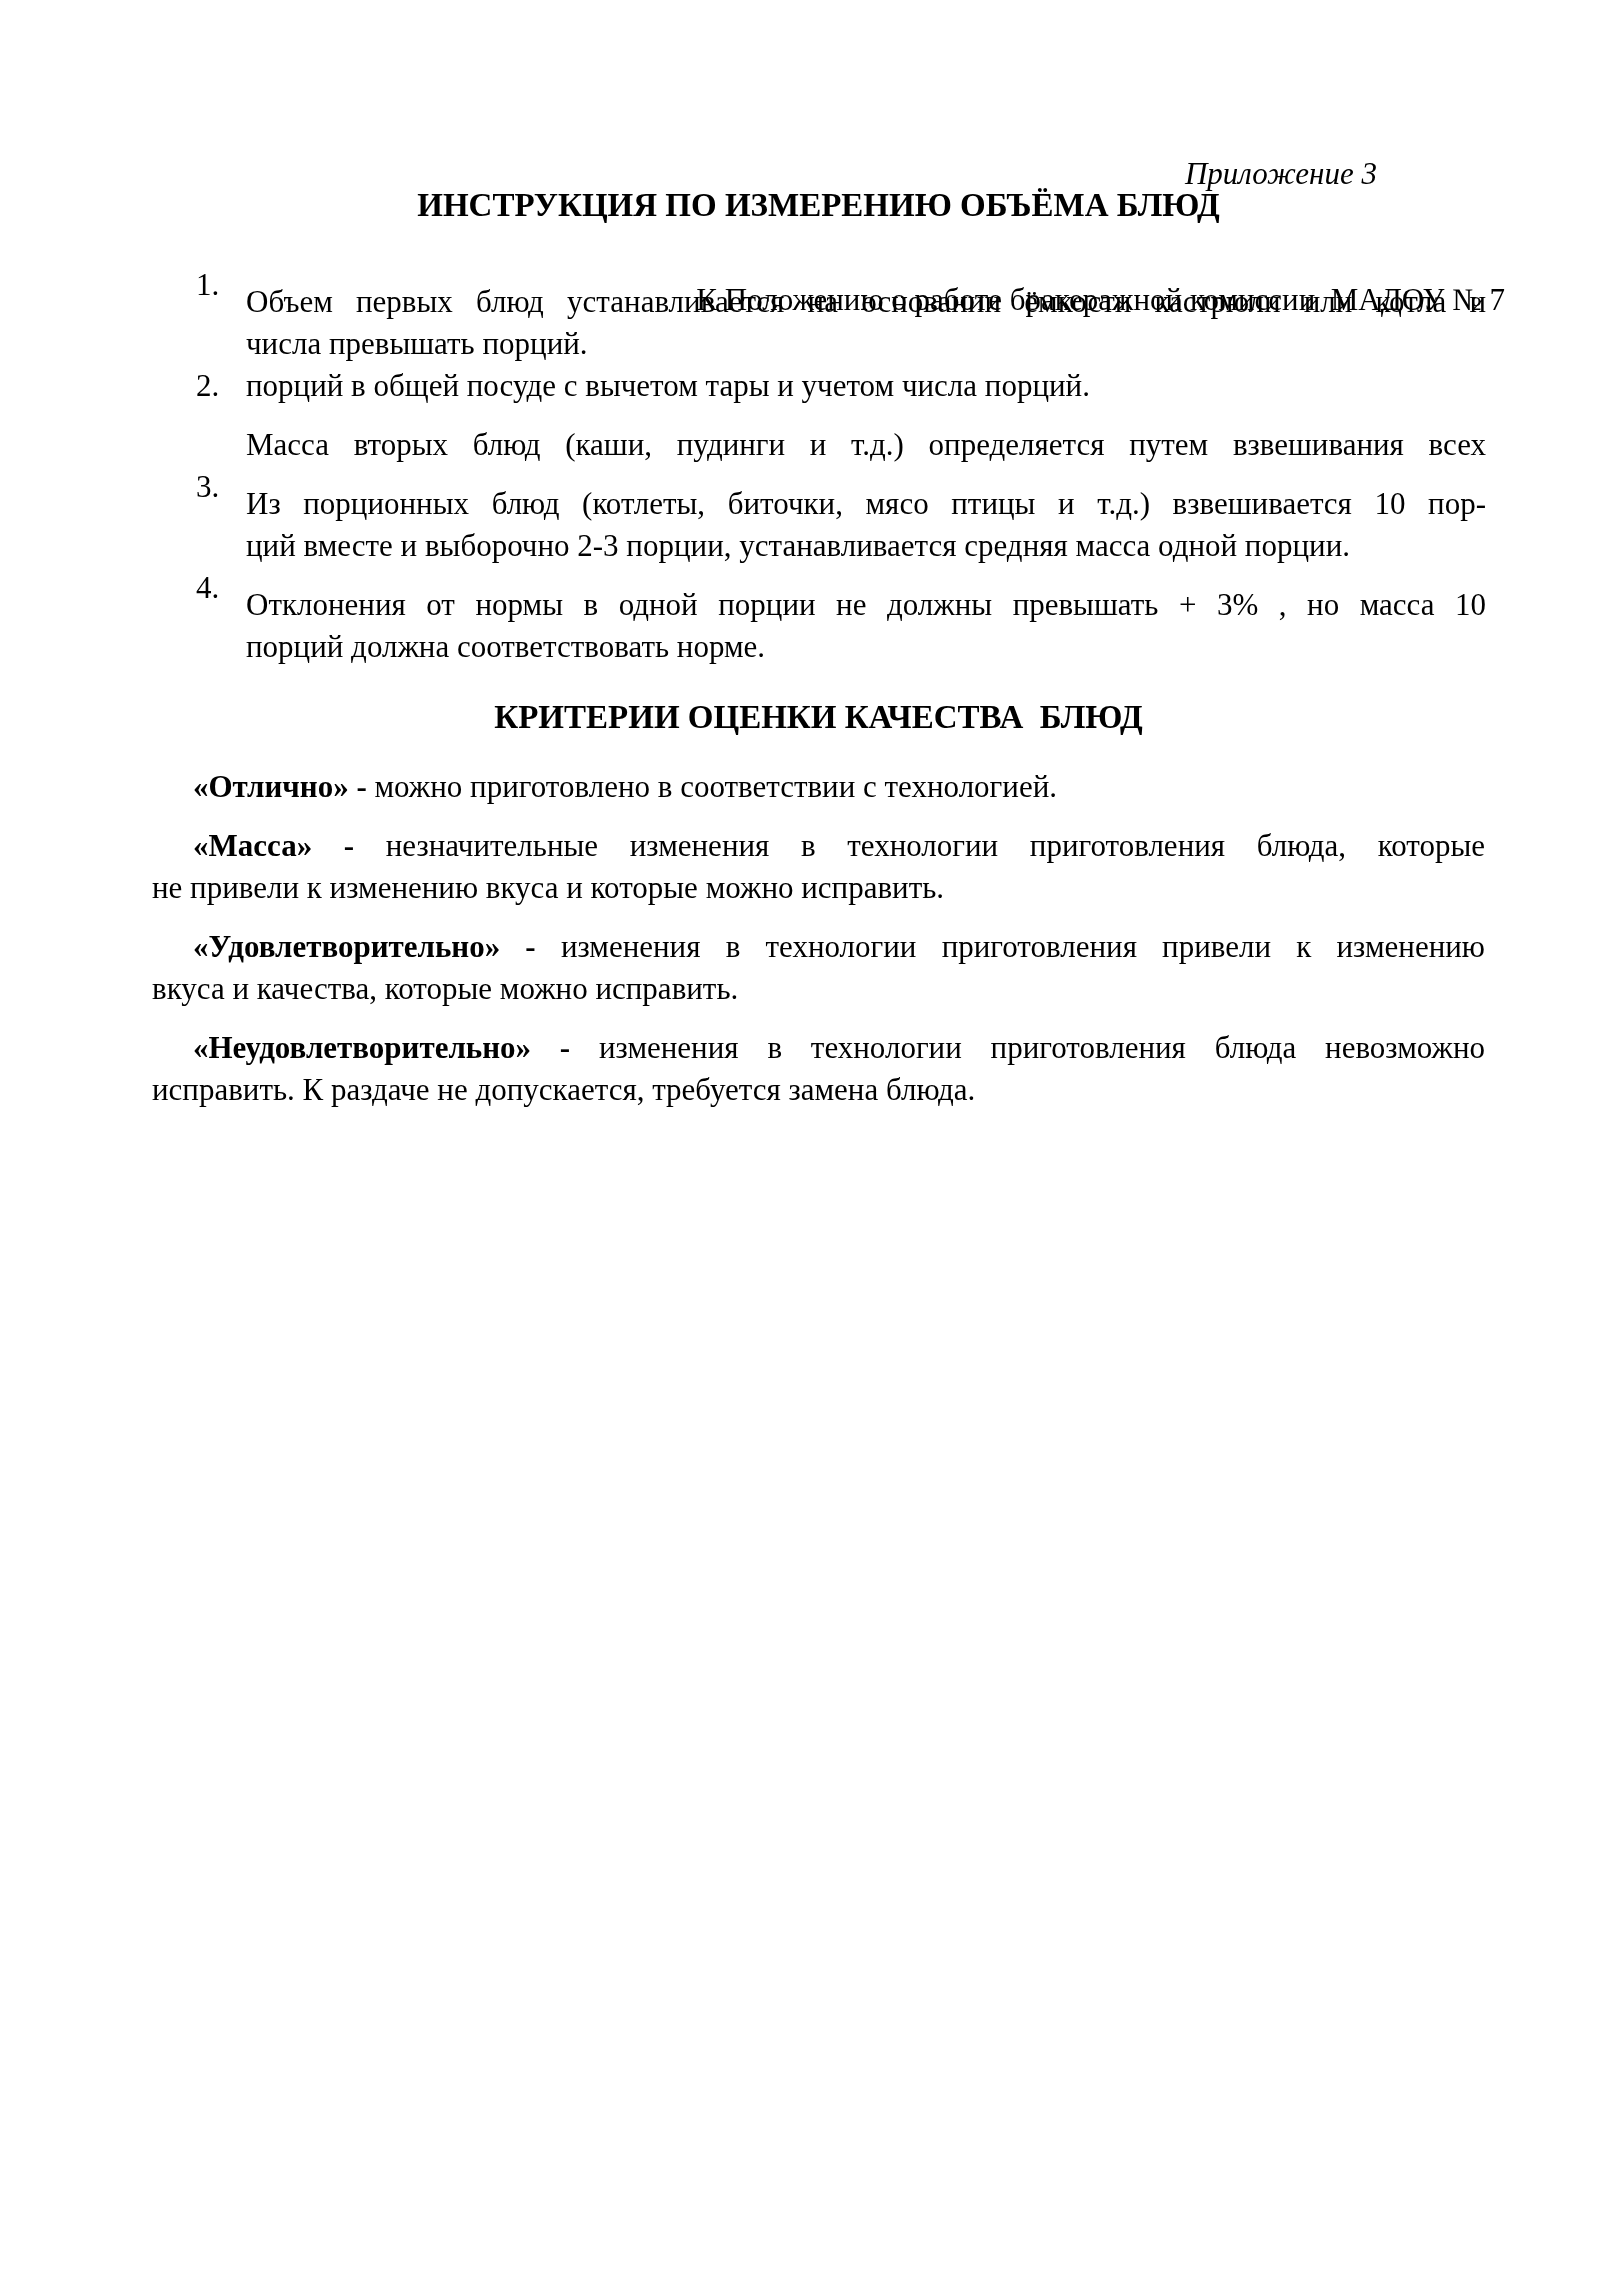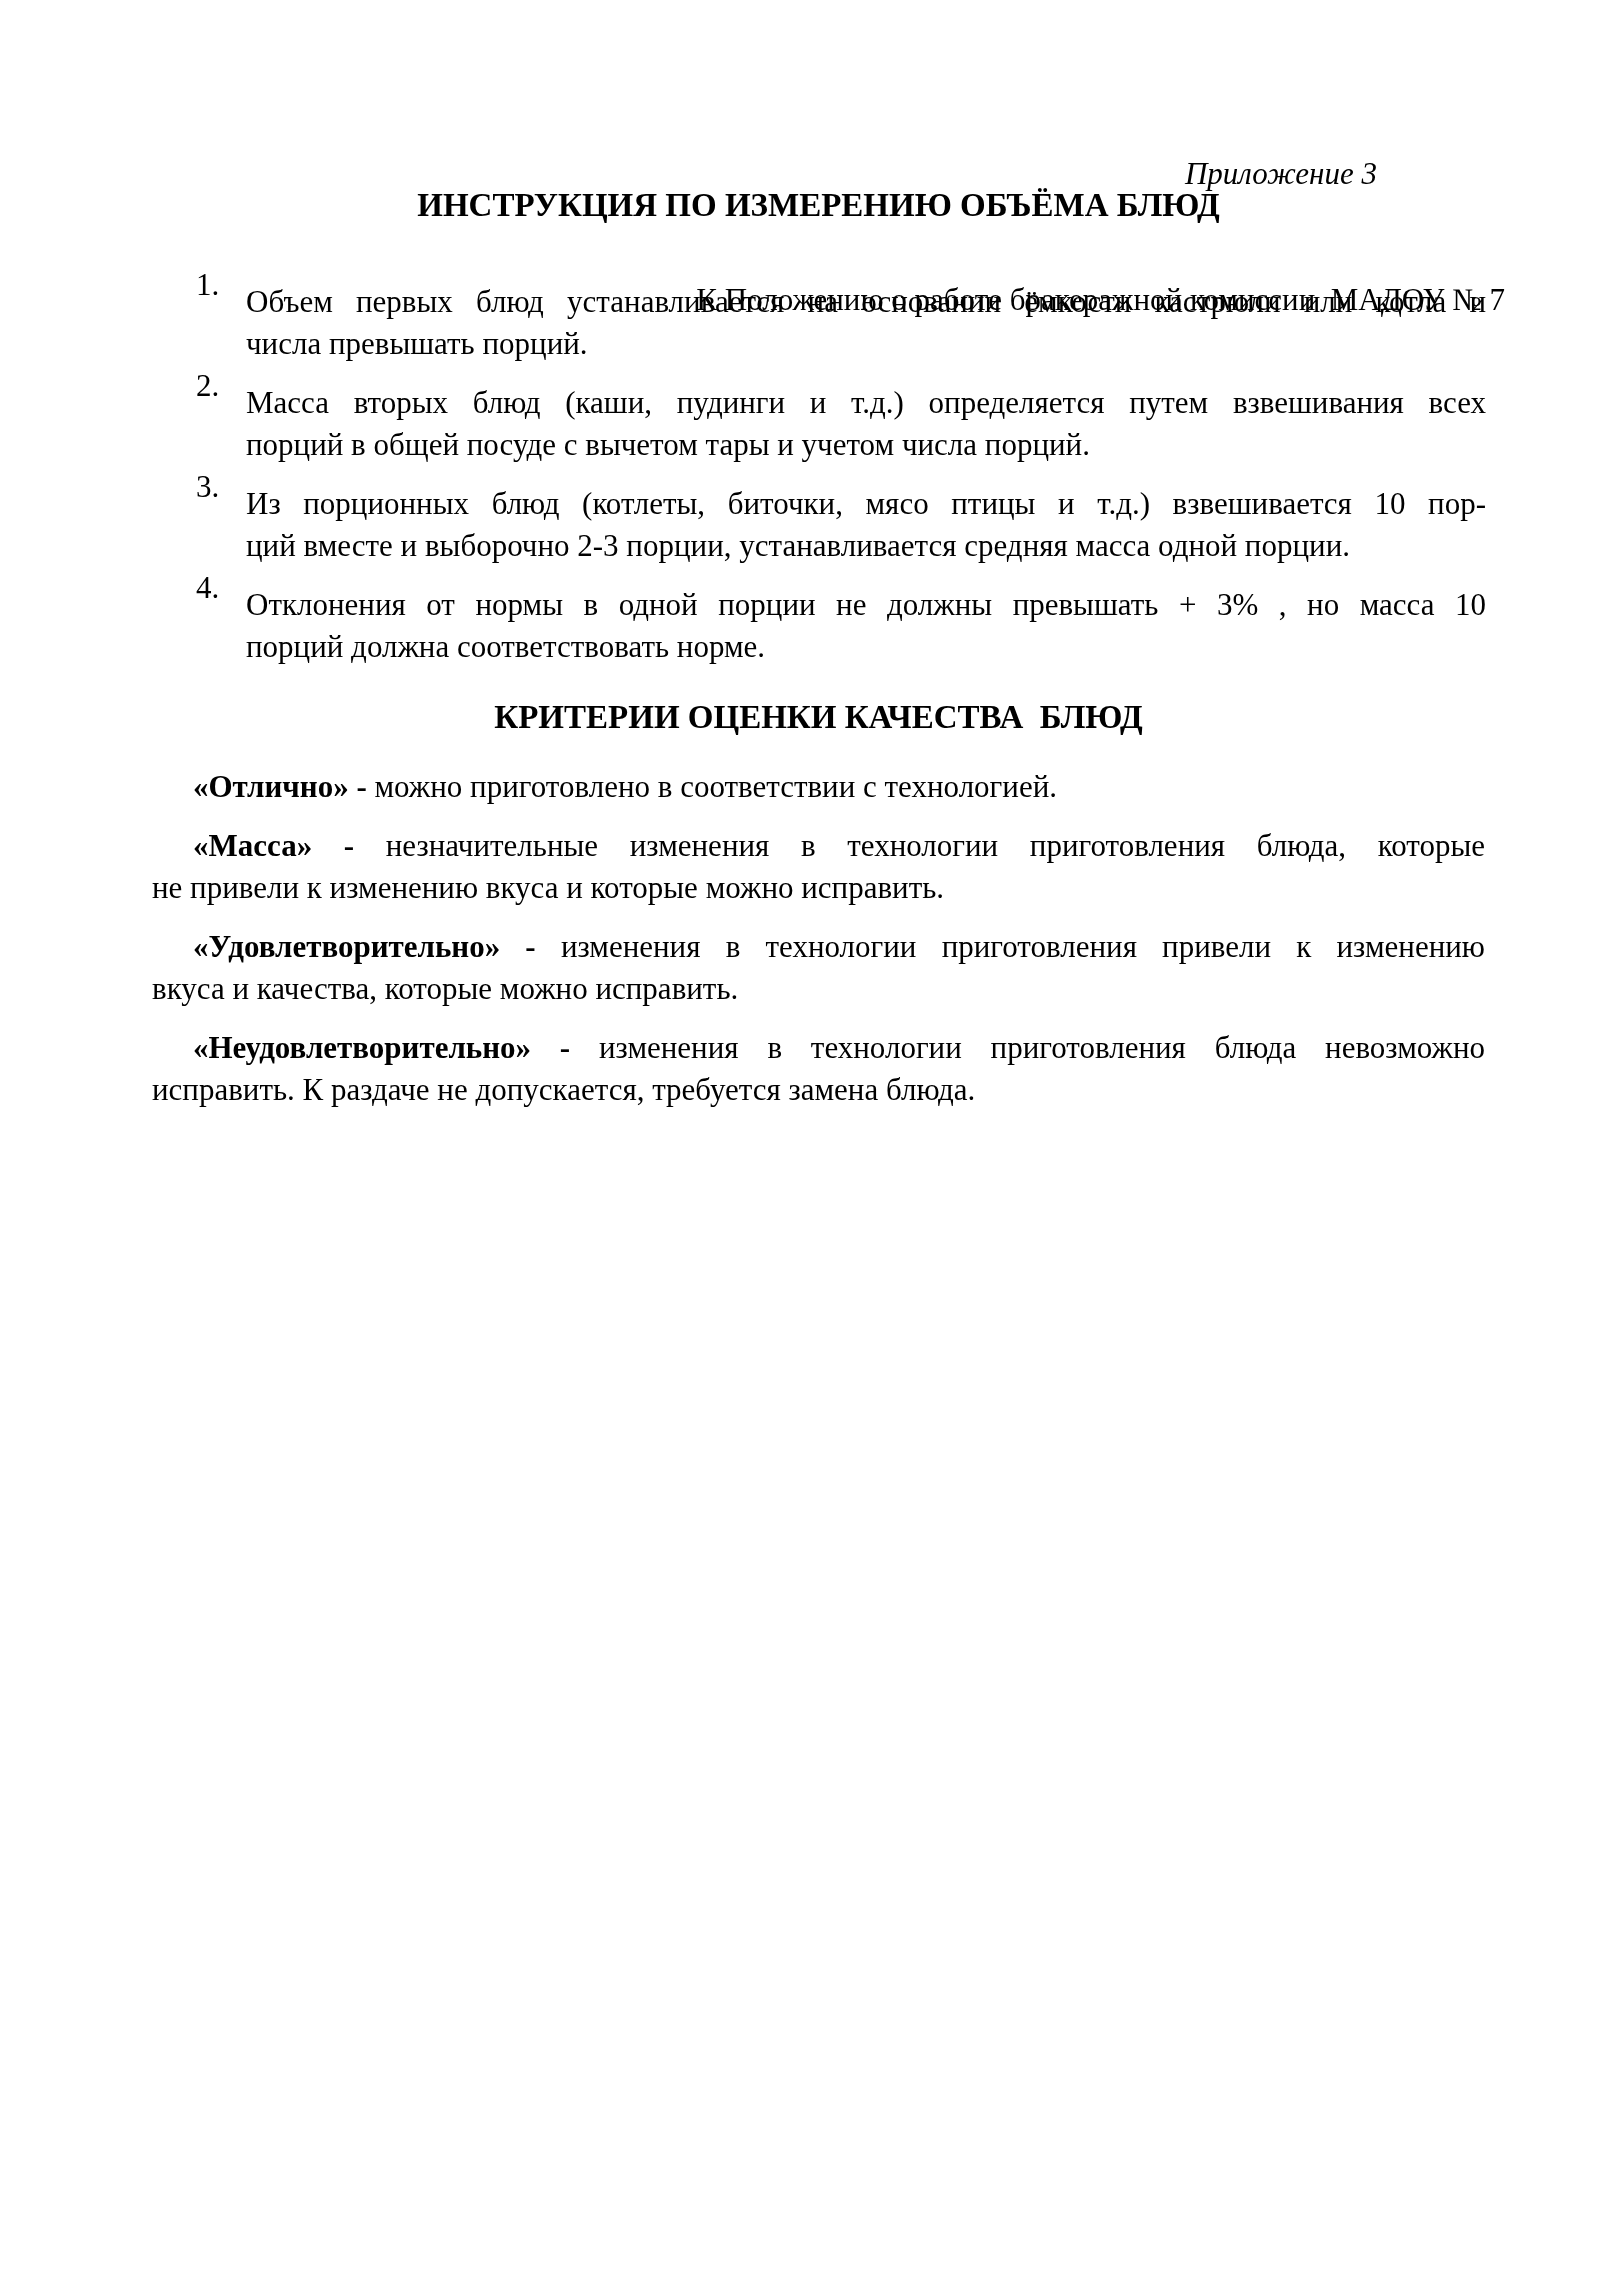--- a/index.html
+++ b/index.html
@@ -104,22 +104,22 @@
       <span class="num">1.</span>
       <span class="itxt">
         <span class="line j">Объем первых блюд устанавливается на основании ёмкости кастрюли или котла и</span>
         <span class="line">числа превышать порций.</span>
       </span>
     </div>
 
     <div class="item">
       <span class="num">2.</span>
       <span class="itxt">
+        <span class="line">порций в общей посуде с вычетом тары и учетом числа порций.</span>
         <span class="line j">Масса вторых блюд (каши, пудинги и т.д.) определяется путем взвешивания всех</span>
-        <span class="line">порций в общей посуде с вычетом тары и учетом числа порций.</span>
       </span>
     </div>
 
     <div class="item">
       <span class="num">3.</span>
       <span class="itxt">
         <span class="line j">Из порционных блюд (котлеты, биточки, мясо птицы и т.д.) взвешивается 10 пор-</span>
         <span class="line">ций вместе и выборочно 2-3 порции, устанавливается средняя масса одной порции.</span>
       </span>
     </div>

